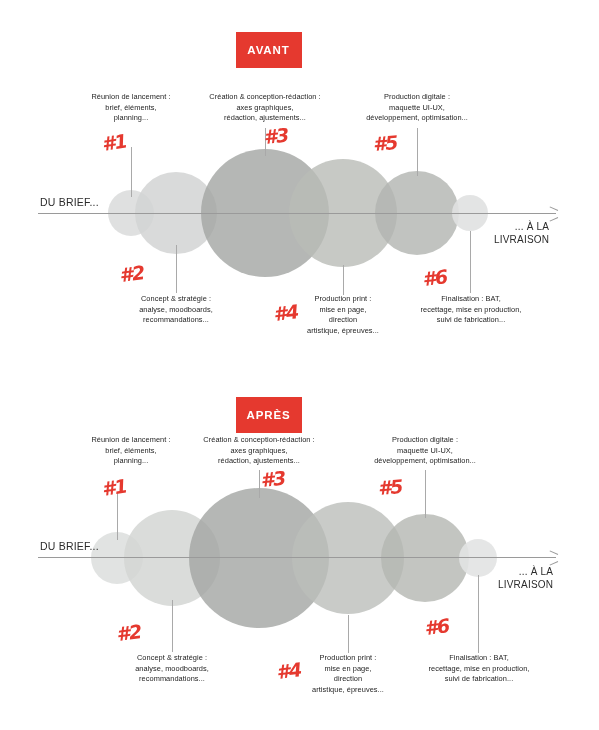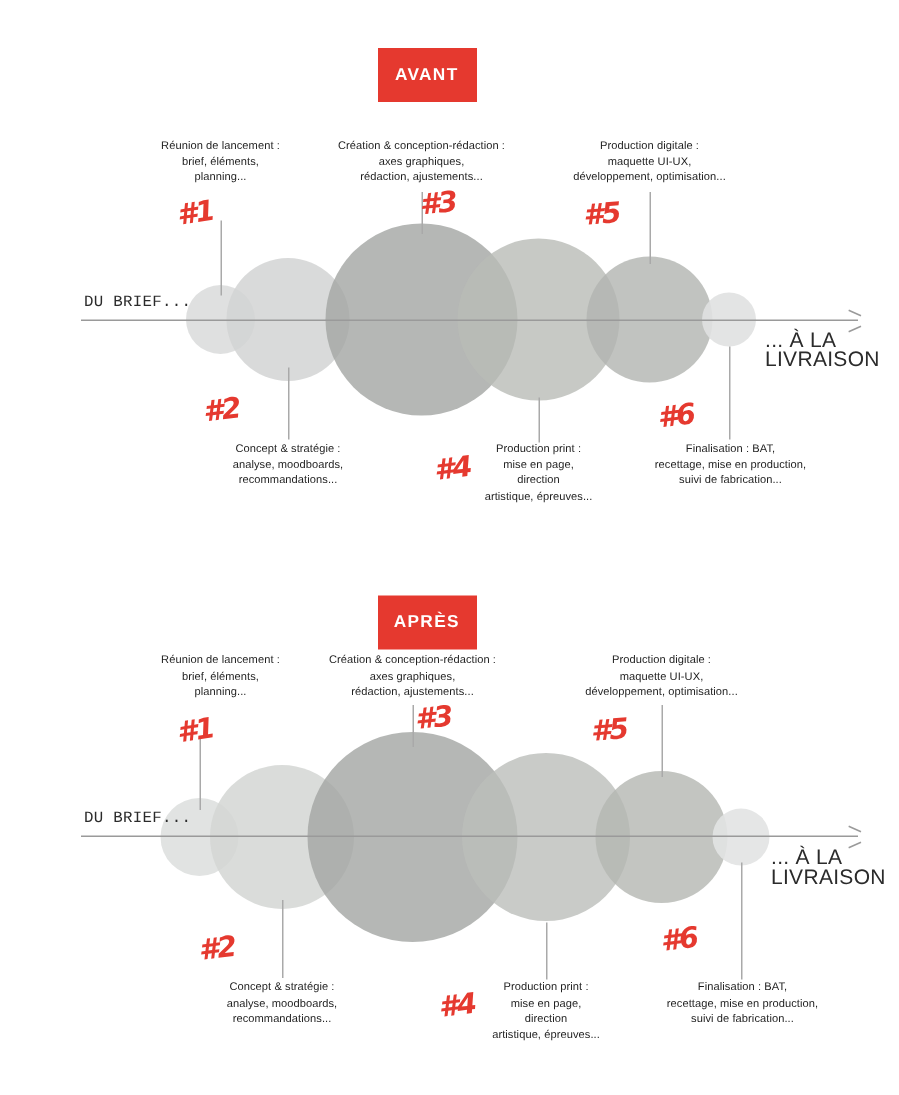--- a/index.html
+++ b/index.html
@@ -1,21 +1,21 @@
 <!DOCTYPE html>
 <html><head>
 <meta charset="utf-8">
 <style>
   html,body{margin:0;padding:0;}
   body{
     width:599px;height:730px;background:#ffffff;
     font-family:"Liberation Sans", sans-serif;
     color:#1a1a1a; overflow:hidden; position:relative;
   }
-  .board{position:absolute;left:16px;top:0;width:537px;height:365px;}
+  .board{position:absolute;left:0;top:0;width:537px;height:365px;}
   .board.after{top:365px;}
 
   
   .badge{
     position:absolute; left:50%; transform:translateX(-50%);
     top:32px; width:66px; height:36px;
     display:flex;align-items:center;justify-content:center;
     color:#fff; font-size:11.5px; font-weight:bold; letter-spacing:.9px;
   }
 
@@ -28,25 +28,25 @@
     position:absolute; left:549px; top:208px; width:10px; height:10px;
   }
   .axis-arrow::before,.axis-arrow::after{
     content:""; position:absolute; left:0; width:9px; height:1px; background:#9a9a9a;
   }
   .axis-arrow::before{top:1.5px; transform:rotate(24deg); transform-origin:right center;}
   .axis-arrow::after{top:8.5px; transform:rotate(-24deg); transform-origin:right center;}
 
   .axis-start{
     position:absolute; left:40px; top:196px;
-    font-size:10.5px; color:#2b2b2b; letter-spacing:.2px; white-space:nowrap;font-family:Liberation Mono, monospace;
+    font-size:10.5px; color:#2b2b2b; letter-spacing:.2px; white-space:nowrap;
   }
   .axis-end{
     position:absolute; left:494px; top:220px;
-    font-size:14px; color:#2b2b2b; letter-spacing:.2px; line-height:13px;
+    font-size:10px; color:#2b2b2b; letter-spacing:.2px; line-height:13px;text-align:right;
   }
 
   
   .bubbles{position:absolute;left:0;top:0;width:599px;height:365px;}
   .bub{position:absolute; border-radius:50%;}
 
   
   .lead{position:absolute; width:1px; background:#a9a9a9;}
 
   

